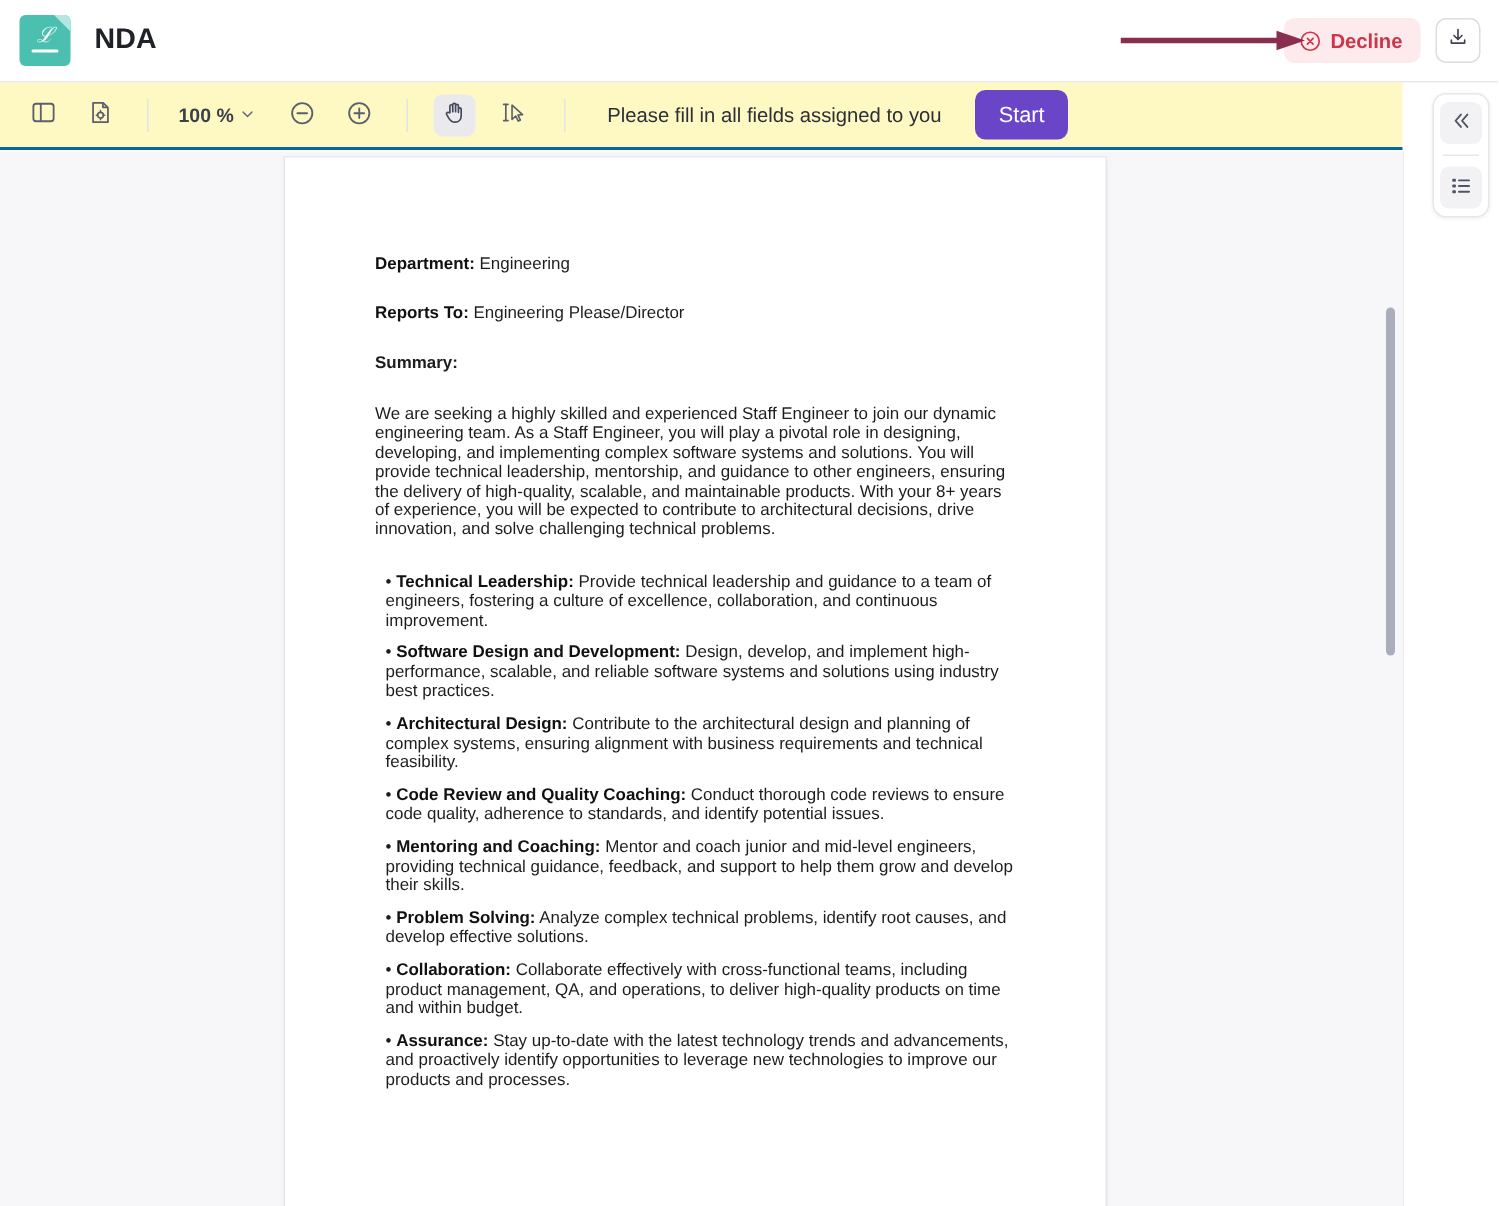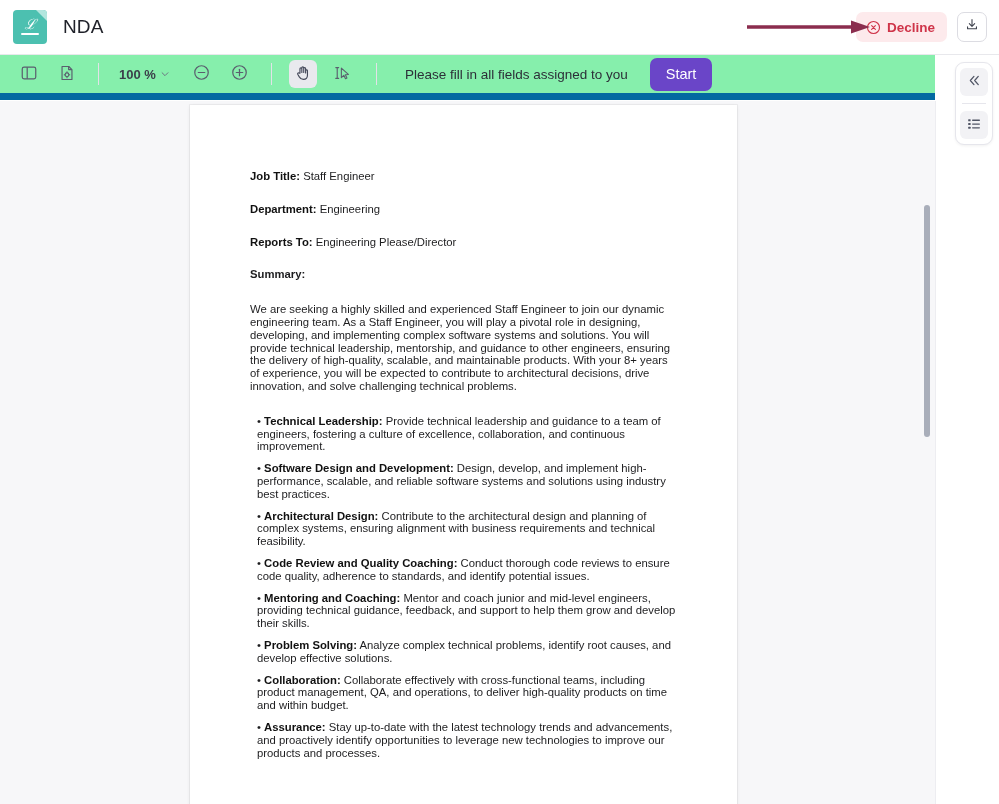--- a/index.html
+++ b/index.html
@@ -56,21 +56,21 @@
     letter-spacing: -0.5px;
   }
   .doc-icon .sigline {
     position: absolute; left: 8px; right: 8px; top: 23px;
     height: 1.6px; background: #ffffff; border-radius: 1px;
   }
   .doc-title {
     margin-left: 16px;
     font-size: 19px;
     color: #20222a;
-    font-weight: 400;
+    font-weight: 700;
     letter-spacing: 0.1px;
   }
   .header-spacer { flex: 1 1 auto; }
 
   
   .annot-arrow {
     position: absolute;
     left: 747px; top: 19px;
     width: 124px; height: 16px;
     pointer-events: none;
@@ -99,22 +99,22 @@
     background: #ffffff;
     display: flex; align-items: center; justify-content: center;
     cursor: pointer;
     margin-right: 12px;
   }
 
   
   .toolbar {
     position: absolute; left: 0; top: 55px;
     width: 935px; height: 45px;
-    background: #86efac;
-    border-bottom: 7px solid #0369a1;
+    background: #fef9c3;
+    border-bottom: 2px solid #0369a1;
     display: flex; align-items: center;
     padding-left: 10px;
   }
   .tb-btn {
     width: 28px; height: 28px;
     display: flex; align-items: center; justify-content: center;
     border-radius: 6px;
     cursor: pointer;
     border: none; background: transparent;
     color: #5a5f6e;
@@ -372,23 +372,20 @@
       </span>
     </button>
   </div>
 
   <div class="viewer">
 
     <div class="page-sheet">
 
       <div class="page-body">
 
-        <div class="fld">
-          <b>Job Title:</b><span> Staff Engineer</span>
-        </div>
 
         <div class="fld">
           <b>Department:</b><span> Engineering</span>
         </div>
 
         <div class="fld">
           <b>Reports To:</b><span> Engineering Please/Director</span>
         </div>
 
         <div class="sec-head">Summary:</div>

